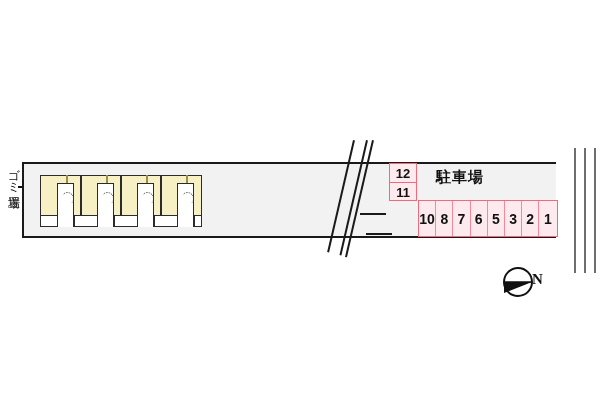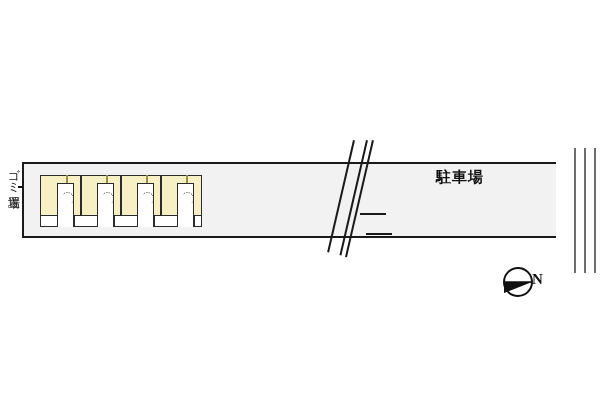--- a/index.html
+++ b/index.html
@@ -251,23 +251,37 @@
   <div class="abs balcony" style="left:114px; width:24px;"></div>
   <div class="abs balcony" style="left:154px; width:24px;"></div>
   <div class="abs balcony" style="left:194px; width:8px;"></div>
 
   <div class="abs diag" style="left:353px; top:140px; width:1.8px; height:115px; transform:rotate(13deg);"></div>
   <div class="abs diag" style="left:366px; top:140px; width:1.8px; height:118px; transform:rotate(13deg);"></div>
   <div class="abs diag" style="left:372px; top:140px; width:1.8px; height:120px; transform:rotate(13deg);"></div>
   <div class="abs diag" style="left:360px; top:213px; width:26px; height:1.6px;"></div>
   <div class="abs diag" style="left:366px; top:233px; width:26px; height:1.6px;"></div>
 
+  <div class="abs stack-box">
+    <div class="stack-cell top">12</div>
+    <div class="stack-cell">11</div>
+  </div>
 
   <div class="abs parking-label">駐車場</div>
 
+  <div class="abs stalls" id="stalls-row">
+      <div class="stall">10</div>
+      <div class="stall">8</div>
+      <div class="stall">7</div>
+      <div class="stall">6</div>
+      <div class="stall">5</div>
+      <div class="stall">3</div>
+      <div class="stall">2</div>
+      <div class="stall">1</div>
+    </div>
 
   <div class="abs road-line" style="left:574px; top:148px; height:125px;"></div>
   <div class="abs road-line" style="left:584px; top:148px; height:125px;"></div>
   <div class="abs road-line" style="left:594px; top:148px; height:125px;"></div>
 
   <div class="abs compass">
     <svg width="32" height="32" viewBox="0 0 32 32">
       <circle cx="16" cy="16" r="14" fill="#ffffff" stroke="#111" stroke-width="2"></circle>
       <path d="M2 16 L30 16 L2 27 Z" fill="#111"></path>
       <line x1="2" y1="16" x2="30" y2="16" stroke="#111" stroke-width="1.5"></line>

